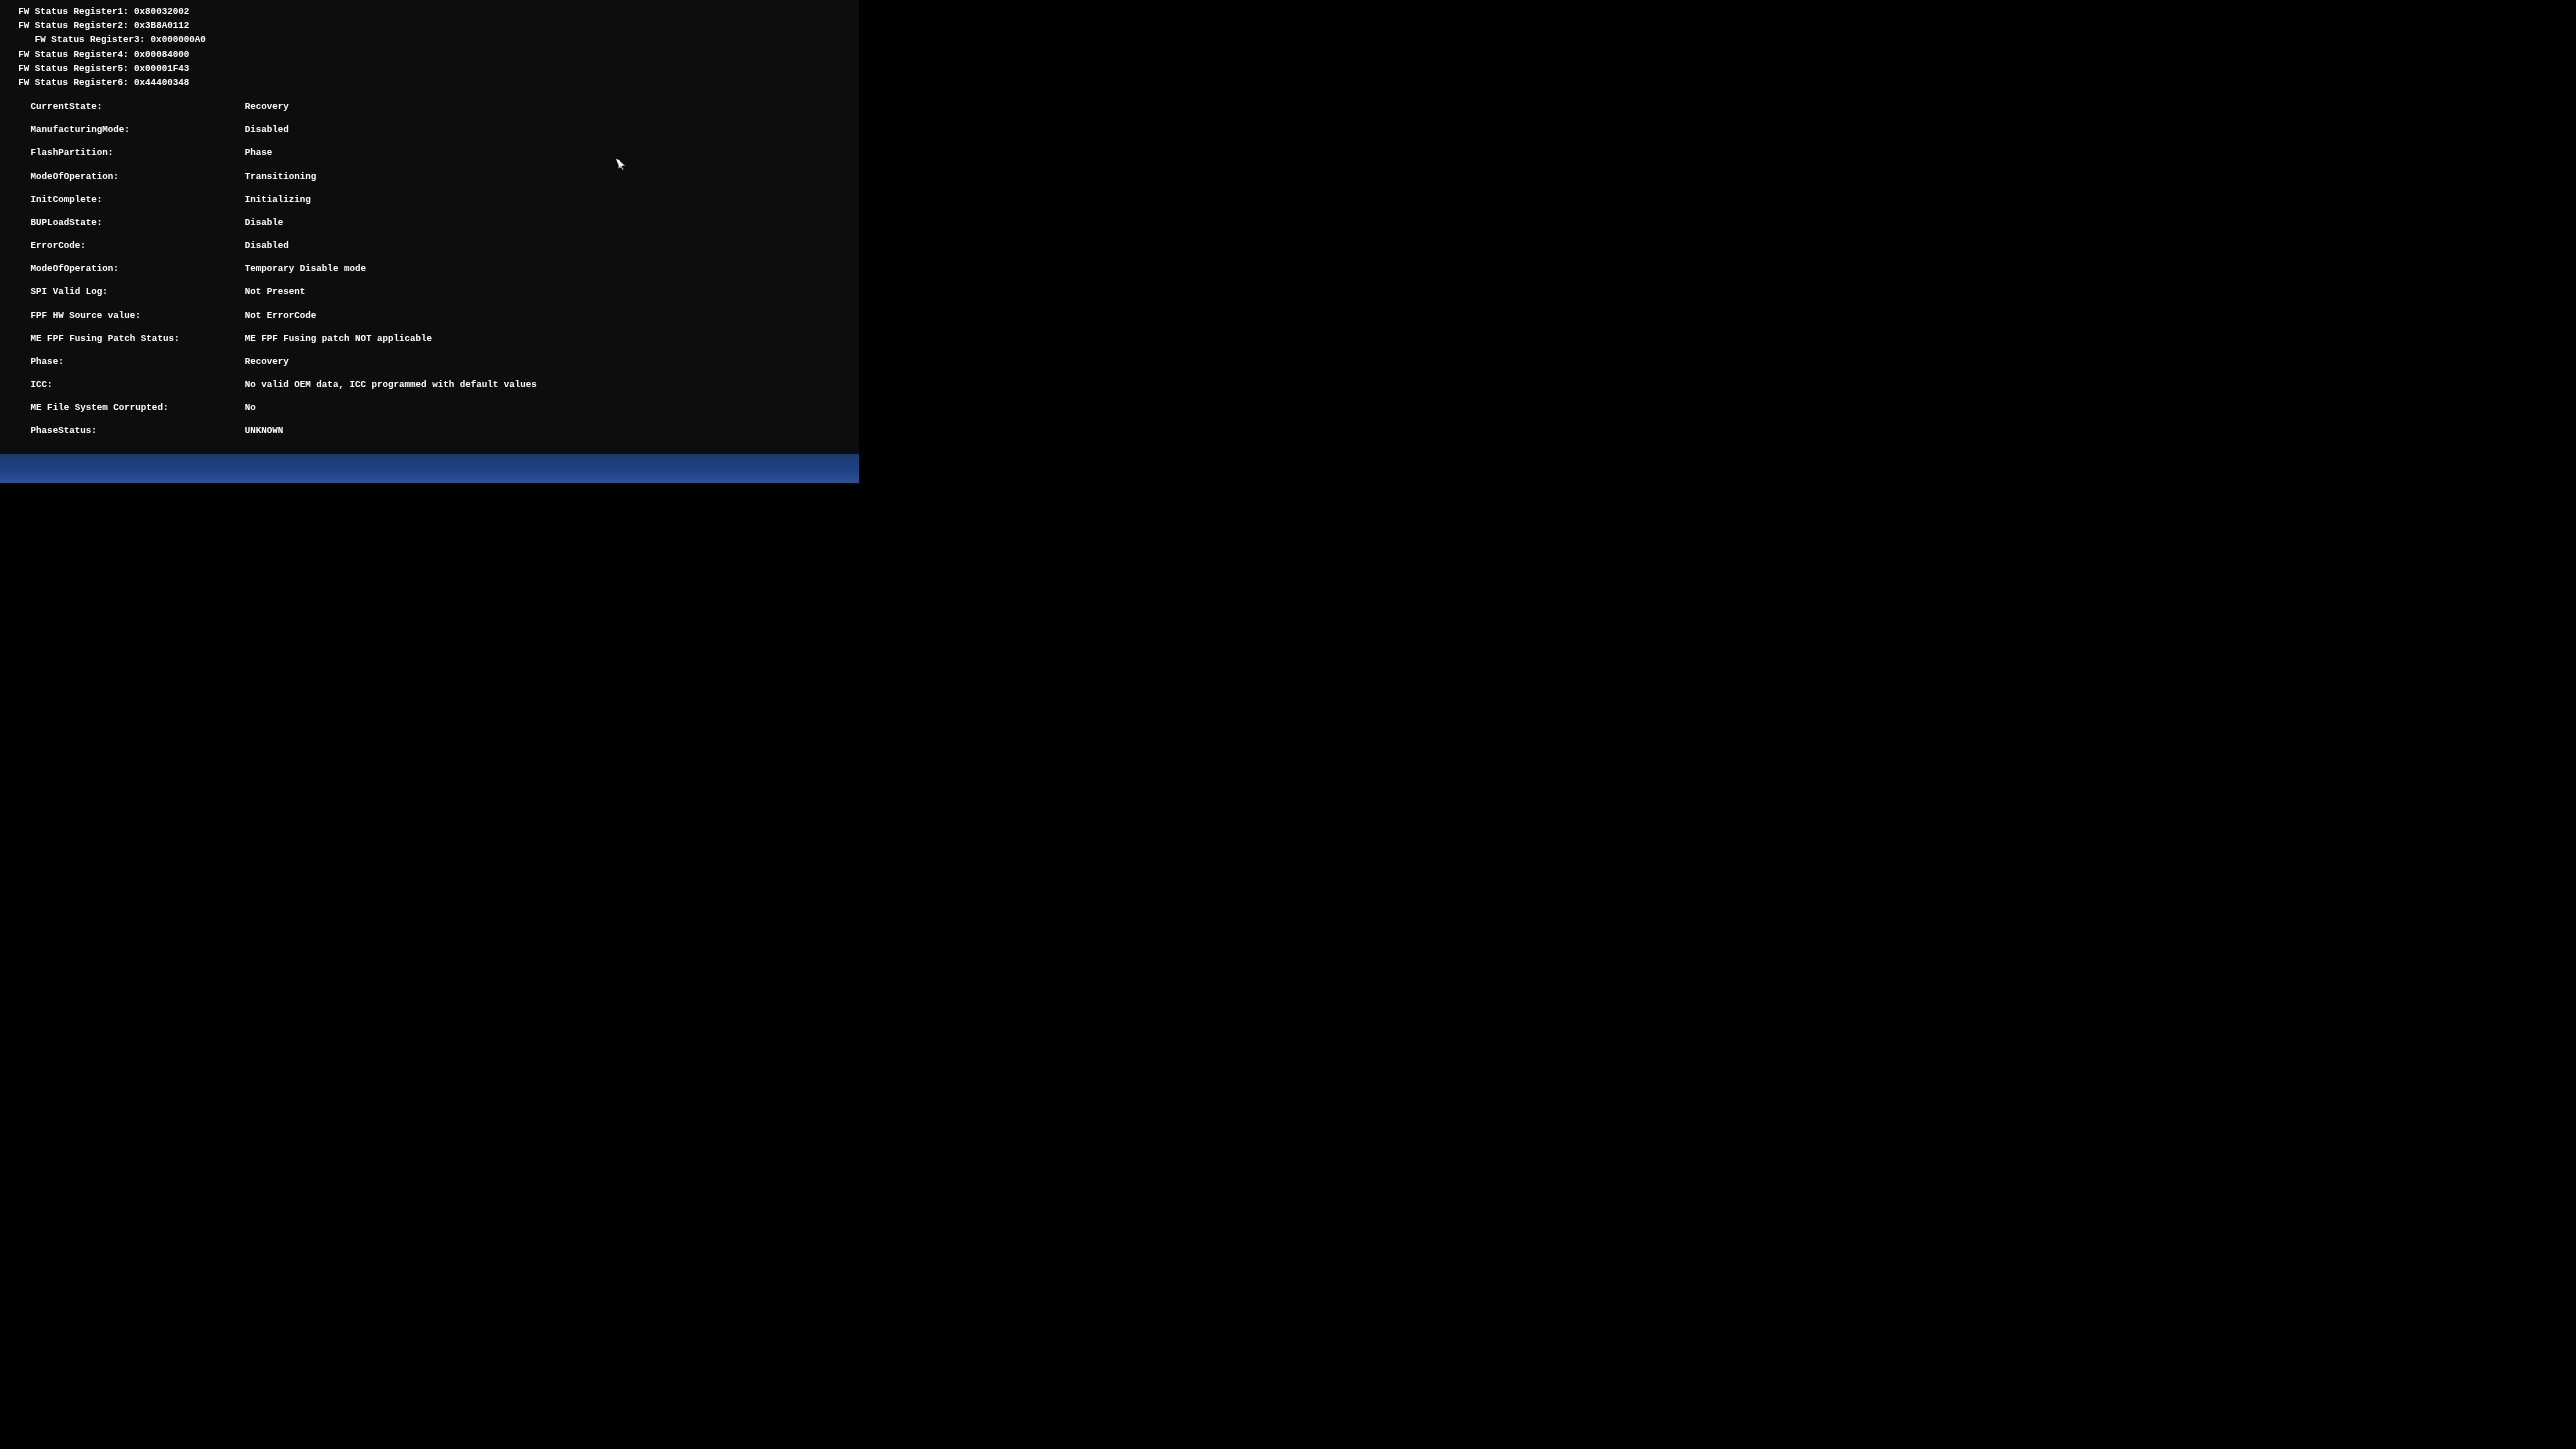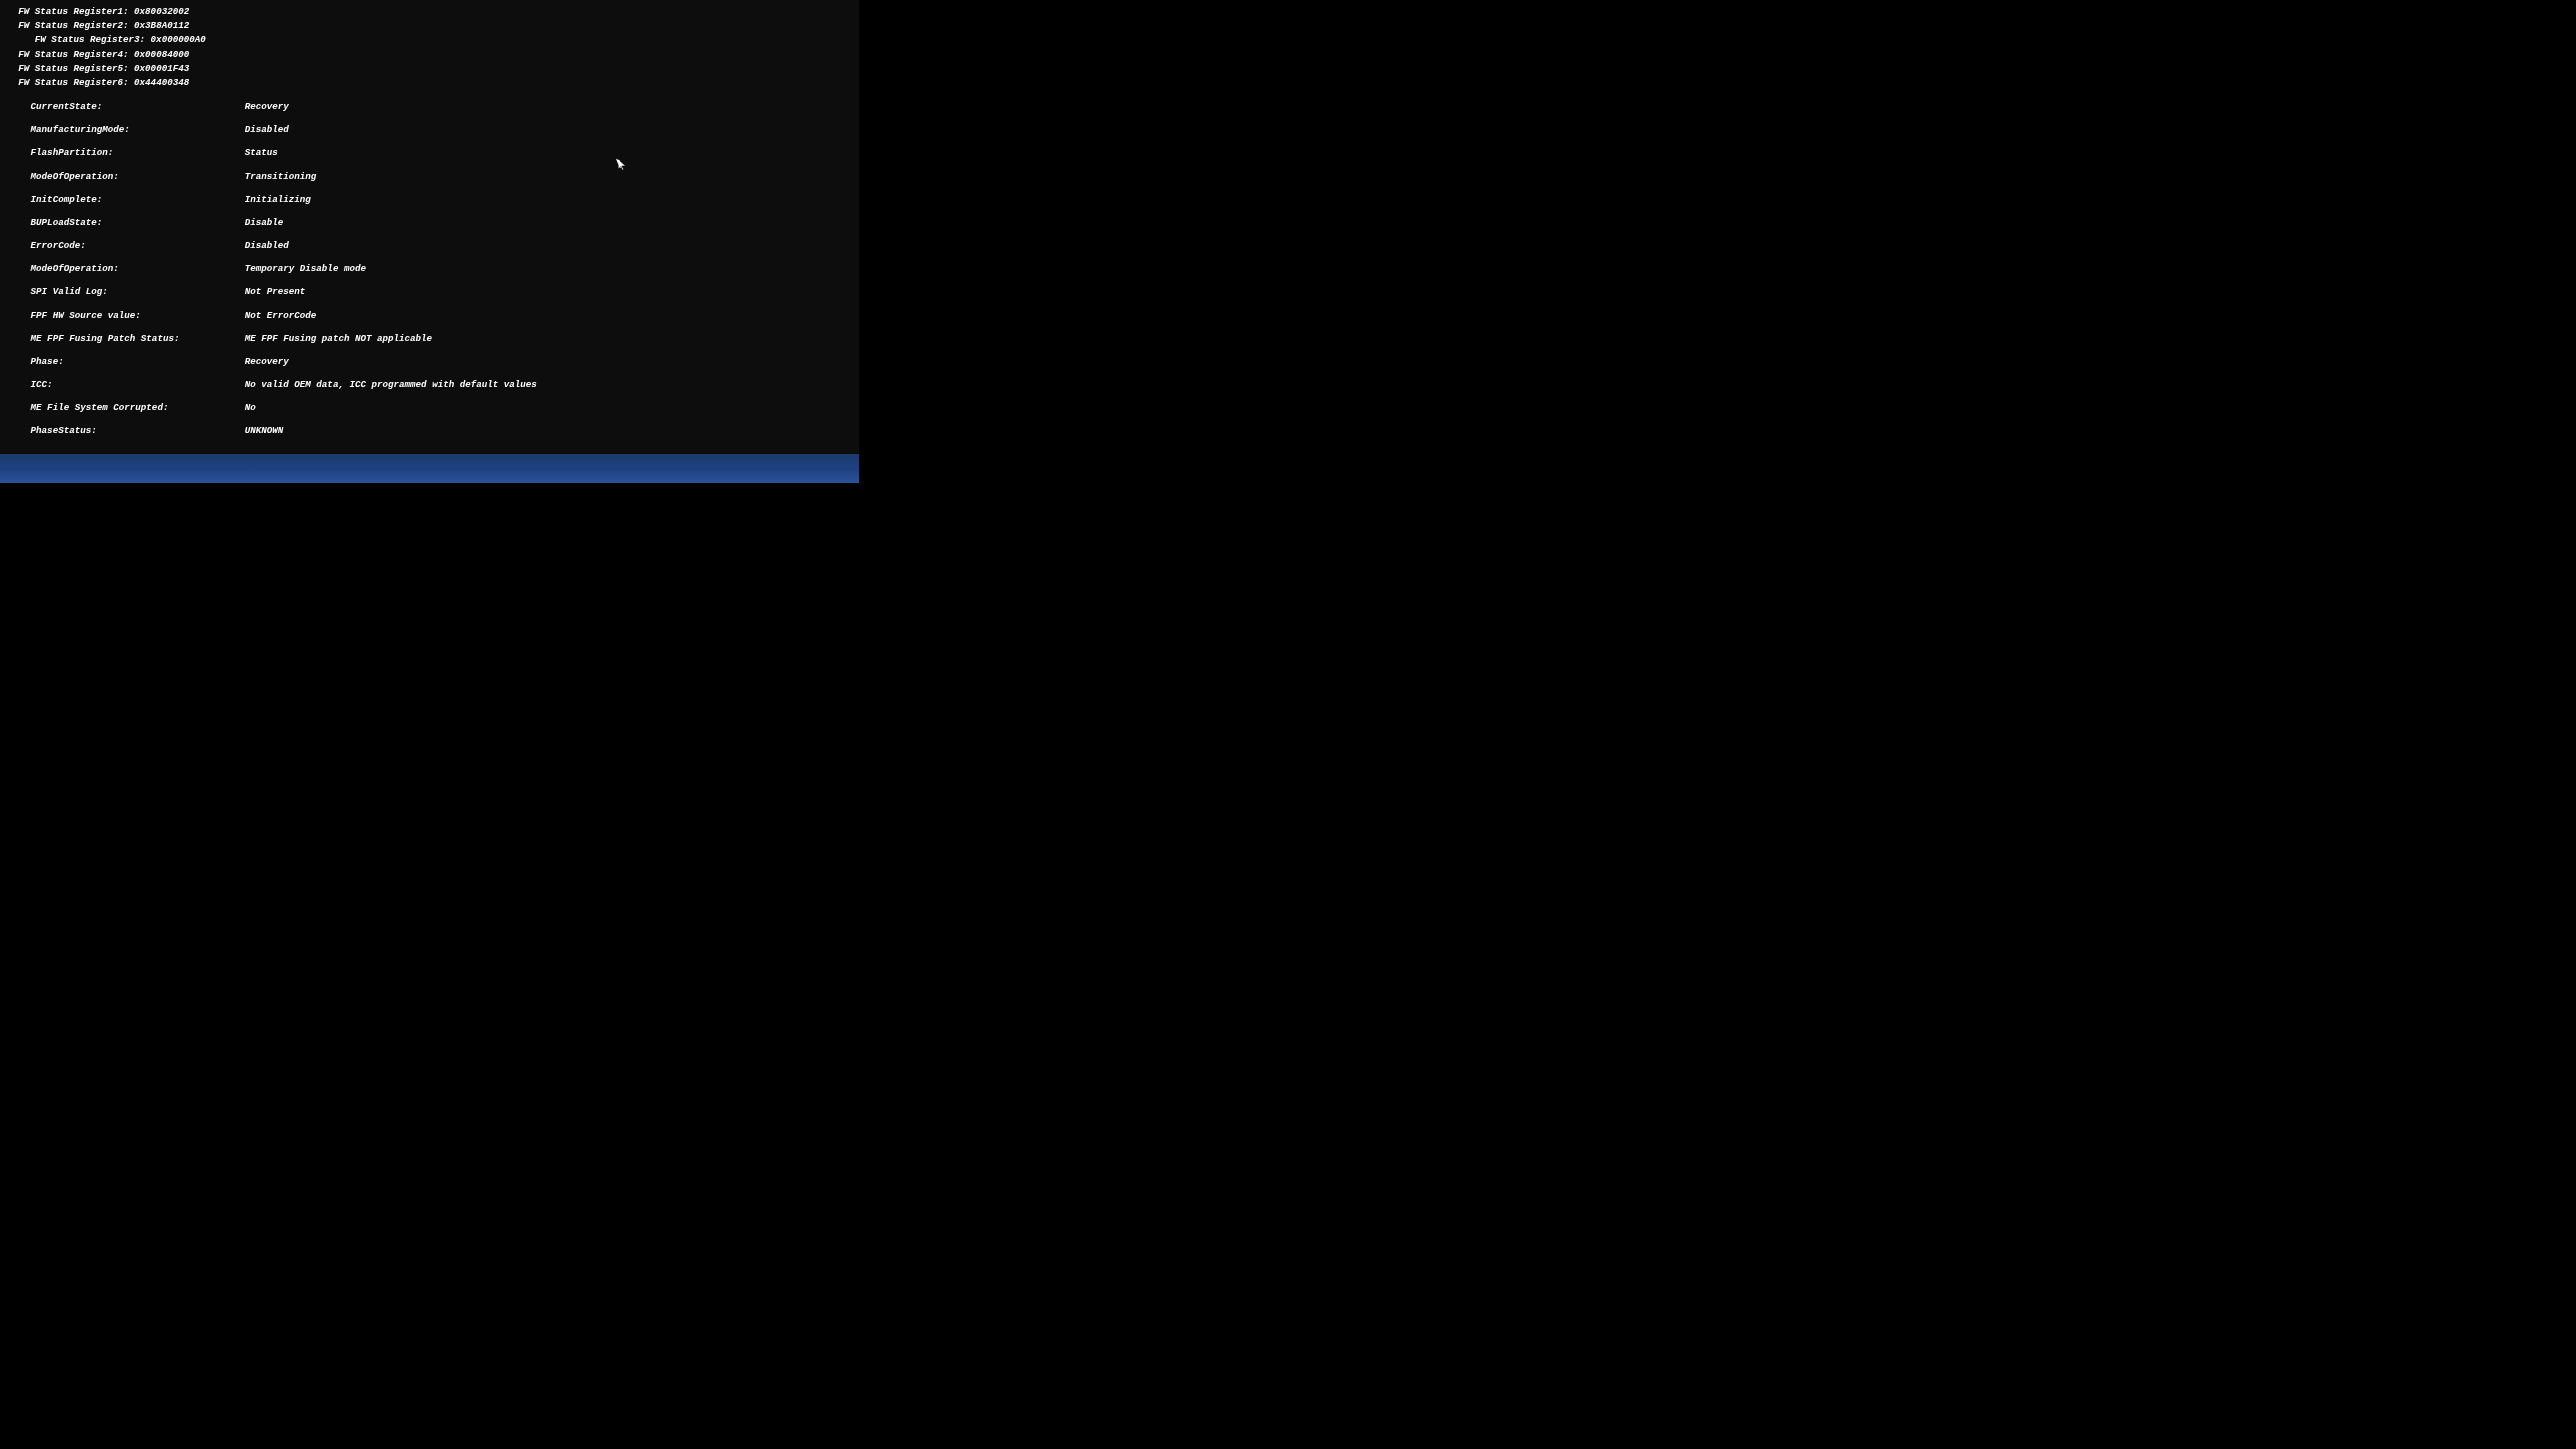--- a/index.html
+++ b/index.html
@@ -26,21 +26,20 @@
       flex-direction: column;
       position: relative;
     }
 
     .terminal-area {
       flex: 1;
       background: #0d0d0d;
       padding: 4.9px 12.2px 6.1px 12.2px;
       position: relative;
       overflow: hidden;
-      font-style: italic;
     }
 
     .register-section {
       margin-bottom: 8.6px;
       padding-left: 6.1px;
     }
 
     .register-line {
       color: #ffffff;
       font-size: 9.2px;
@@ -166,21 +165,21 @@
         <span class="info-value">Recovery</span>
       </div>
 
       <div class="info-row">
         <span class="info-label">ManufacturingMode:</span>
         <span class="info-value">Disabled</span>
       </div>
 
       <div class="info-row">
         <span class="info-label">FlashPartition:</span>
-        <span class="info-value">Status</span>
+        <span class="info-value">Phase</span>
       </div>
 
       <div class="info-row">
         <span class="info-label">ModeOfOperation:</span>
         <span class="info-value">Transitioning</span>
       </div>
 
       <div class="info-row">
         <span class="info-label">InitComplete:</span>
         <span class="info-value">Initializing</span>

